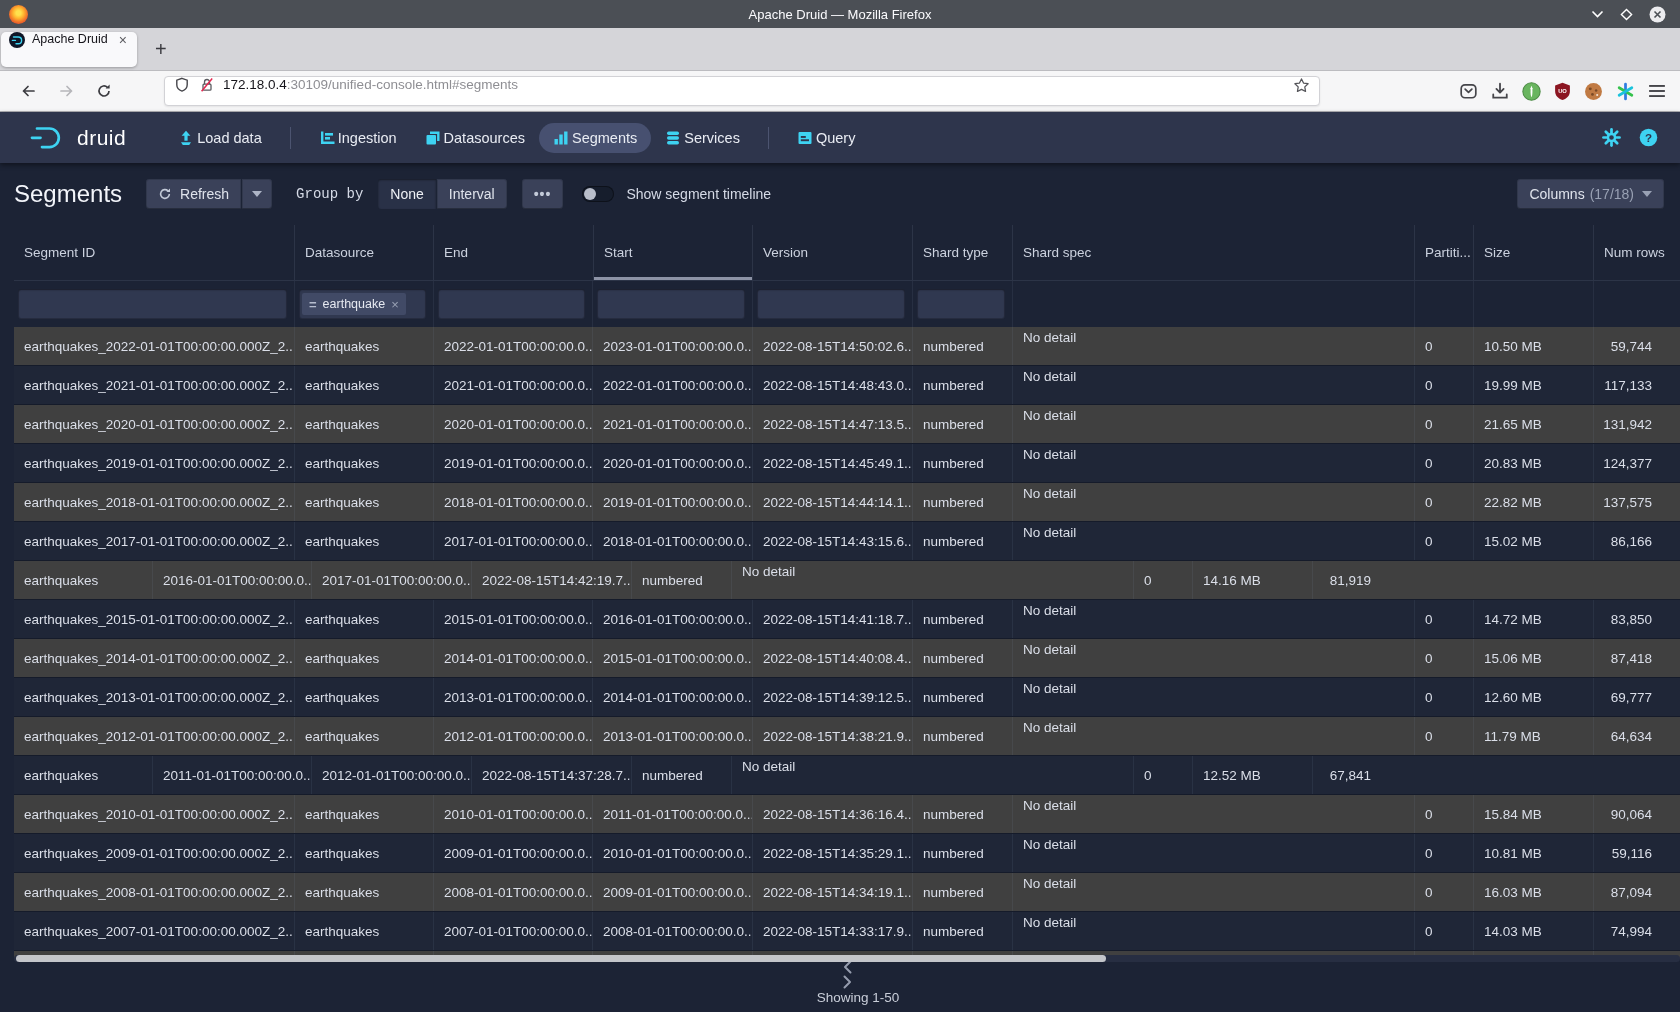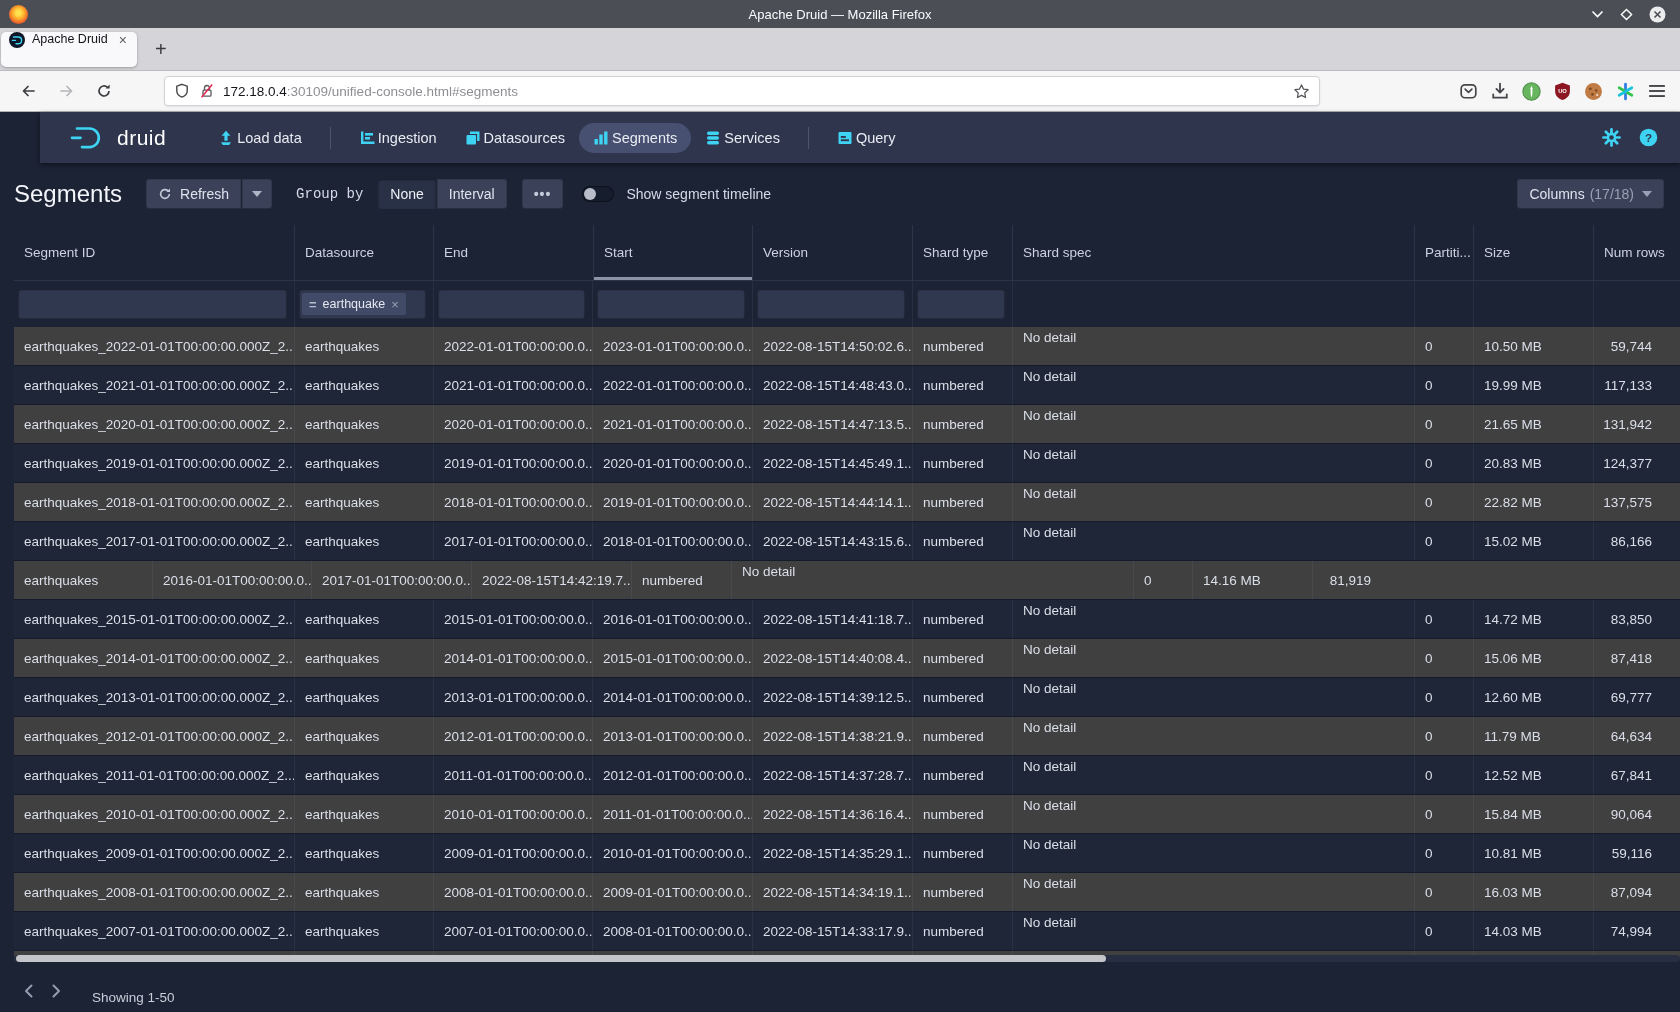--- a/index.html
+++ b/index.html
@@ -17,29 +17,29 @@
   .tabbar{height:43px;background:#d5d5d9;display:flex;align-items:center;border-bottom:1px solid #bcbcc0;}
   .tab{margin-left:1px;height:35px;width:136px;background:#f9f9fb;border-radius:5px;display:flex;
     padding:0 8px;box-shadow:0 1px 3px rgba(0,0,0,.28);font-size:12.5px;color:#15141a;}
   .tab-label{margin-left:7px;white-space:nowrap;overflow:hidden;flex:1;}
   .tab-close{color:#5c5c61;font-size:14px;padding:0 2px;}
   .newtab{font-size:20px;color:#3a3a3f;margin-left:12px;padding:0 6px;line-height:1;}
 
   .toolbar{height:41px;background:#f6f6f7;border-bottom:1px solid #b2b2b6;display:flex;align-items:center;padding:0 14px;}
   .tb-btn{width:28px;height:28px;display:flex;align-items:center;justify-content:center;border-radius:4px;margin-right:10px;}
   .urlbar{height:30px;width:1156px;margin-left:36px;background:#fff;border:1px solid #d2d2d6;border-radius:4px;
-    display:flex;align-items:center;padding:0 9px;font-size:13.5px;box-shadow:0 1px 2px rgba(0,0,0,.08);}
+    display:flex;padding:0 9px;font-size:13.5px;box-shadow:0 1px 2px rgba(0,0,0,.08);}
   .url-host{color:#16151b;margin-left:8px;}
   .url-path{color:#8e8e93;}
   .url-star{margin-left:auto;}
   .tb-right{margin-left:auto;display:flex;align-items:center;gap:13px;}
 
   
   .druid-nav{height:51px;background:#2e354c;display:flex;align-items:center;color:#e9ecf3;
-    box-shadow:0 2px 5px rgba(0,0,0,.45);position:relative;z-index:5;font-size:14.5px;margin-left:40px;}
+    box-shadow:0 2px 5px rgba(0,0,0,.45);position:relative;z-index:5;font-size:14.5px;}
   .brand{display:flex;align-items:center;margin-left:28px;margin-right:38px;}
   .brand-text{font-size:21px;color:#fff;letter-spacing:.5px;margin-left:7px;}
   .nav-item{display:flex;align-items:center;gap:3px;padding:7px 14px;border-radius:18px;white-space:nowrap;}
   .nav-item.active{background:#475070;}
   .nav-divider{width:1px;height:22px;background:#4c5470;margin:0 14px;}
   .nav-right{margin-left:auto;display:flex;align-items:center;gap:18px;margin-right:22px;}
 
   
   .view-head{height:62px;display:flex;align-items:center;padding-left:14px;position:relative;color:#d6dbe7;}
   .page-title{font-size:24px;font-weight:400;color:#f3f5fa;margin:0 24px 0 0;}
@@ -84,21 +84,21 @@
   .trow.partial{height:8px;overflow:hidden;border-bottom:none;}
   .cell{display:flex;align-items:center;padding-left:10px;font-size:13.5px;color:#dbdfe9;
     border-right:1px solid rgba(141,153,184,.10);white-space:nowrap;overflow:hidden;}
   .cell.top{align-items:flex-start;padding-top:3px;}
   .cell.right{justify-content:flex-end;padding-right:28px;padding-left:0;}
   .c0{width:281px;}.c1{width:139px;}.c2{width:159px;}.c3{width:160px;}.c4{width:160px;}
   .c5{width:100px;}.c6{width:402px;}.c7{width:59px;}.c8{width:120px;}.c9{width:86px;border-right:none;}
   .hscroll-track{position:absolute;left:0;width:1666px;height:7px;background:#272e42;border-radius:3.5px;}
   .hscroll-thumb{position:absolute;left:2px;top:0;width:1090px;height:7px;border-radius:3.5px;background:#c3c5ca;}
 
-  .footer{height:46px;display:flex;align-items:flex-end;padding-left:14px;font-size:13.5px;color:#c9ced9;}
+  .footer{height:46px;display:flex;align-items:center;padding-left:14px;font-size:13.5px;color:#c9ced9;flex-direction:column;}
   .pg-btn{width:28px;height:28px;display:flex;align-items:center;justify-content:center;border-radius:3px;}
   .showing{margin-left:22px;}
 </style>
 </head>
 <body>
 
 <div class="titlebar">
   <div class="ff-logo"></div>
   <div class="win-title">Apache Druid — Mozilla Firefox</div>
   <div class="win-controls">
@@ -515,21 +515,20 @@
         <div class="cell c2">2012-01-01T00:00:00.0...</div>
         <div class="cell c3">2013-01-01T00:00:00.0...</div>
         <div class="cell c4">2022-08-15T14:38:21.9...</div>
         <div class="cell c5">numbered</div>
         <div class="cell c6 top">No detail</div>
         <div class="cell c7">0</div>
         <div class="cell c8">11.79 MB</div>
         <div class="cell c9 right">64,634</div>
       </div>
       <div class="trow dark">
-        <div class="cell c0">earthquakes_2011-01-01T00:00:00.000Z_2...</div>
         <div class="cell c1">earthquakes</div>
         <div class="cell c2">2011-01-01T00:00:00.0...</div>
         <div class="cell c3">2012-01-01T00:00:00.0...</div>
         <div class="cell c4">2022-08-15T14:37:28.7...</div>
         <div class="cell c5">numbered</div>
         <div class="cell c6 top">No detail</div>
         <div class="cell c7">0</div>
         <div class="cell c8">12.52 MB</div>
         <div class="cell c9 right">67,841</div>
       </div>

